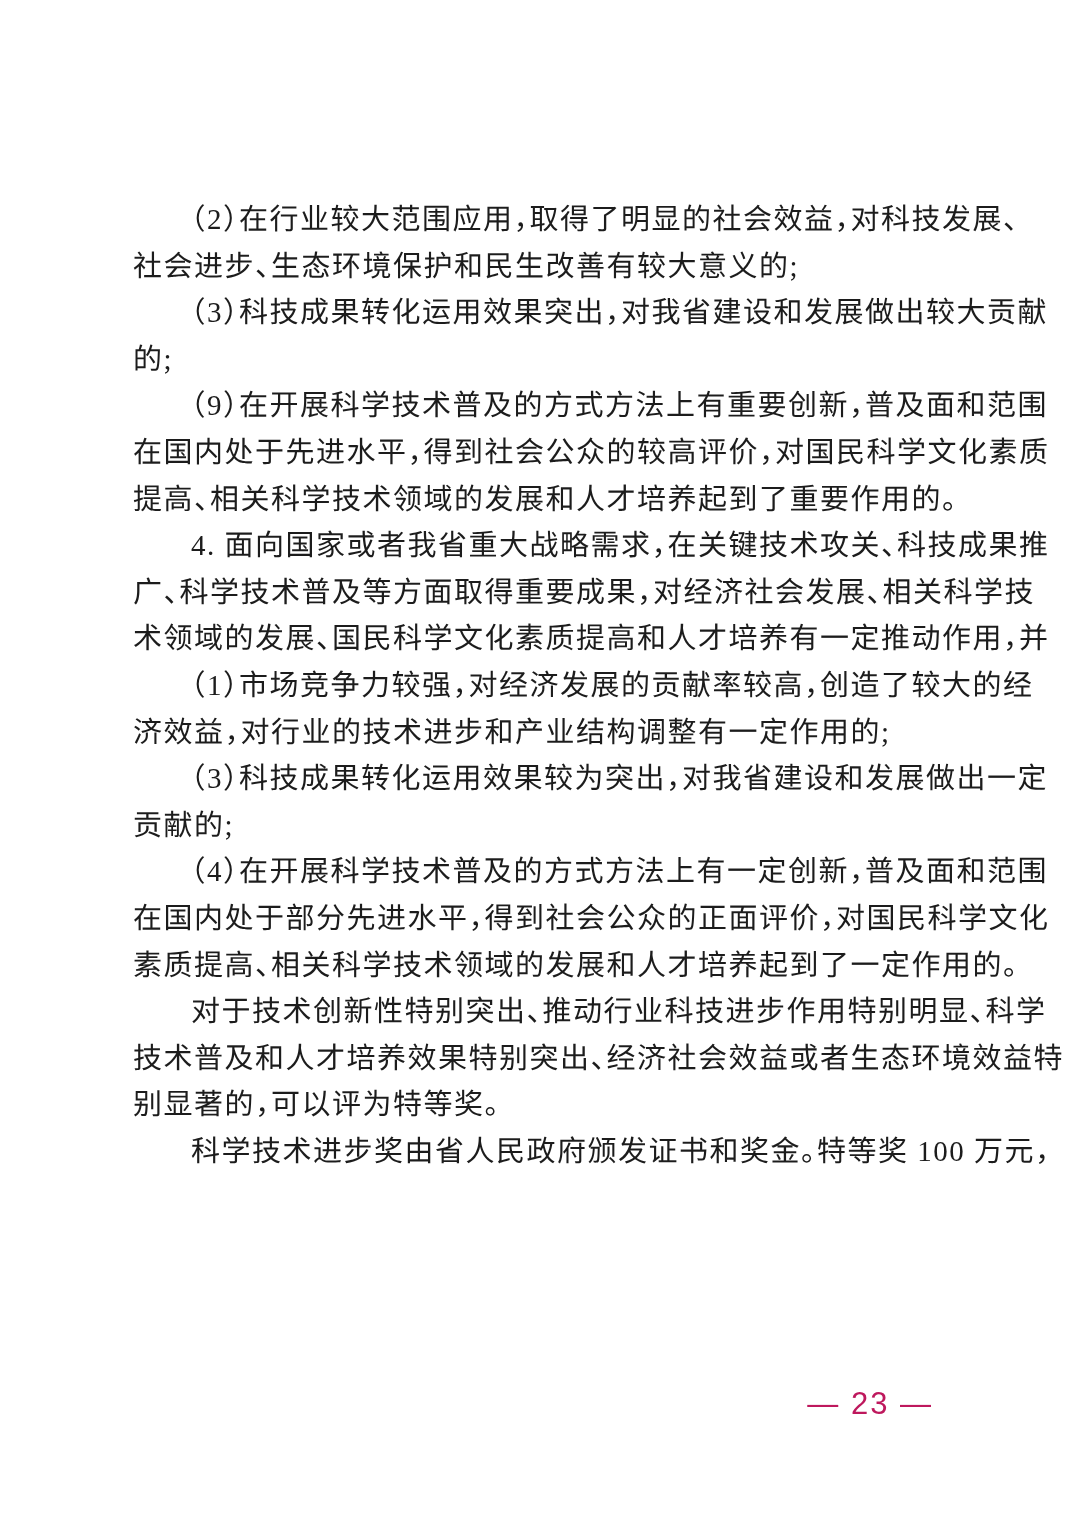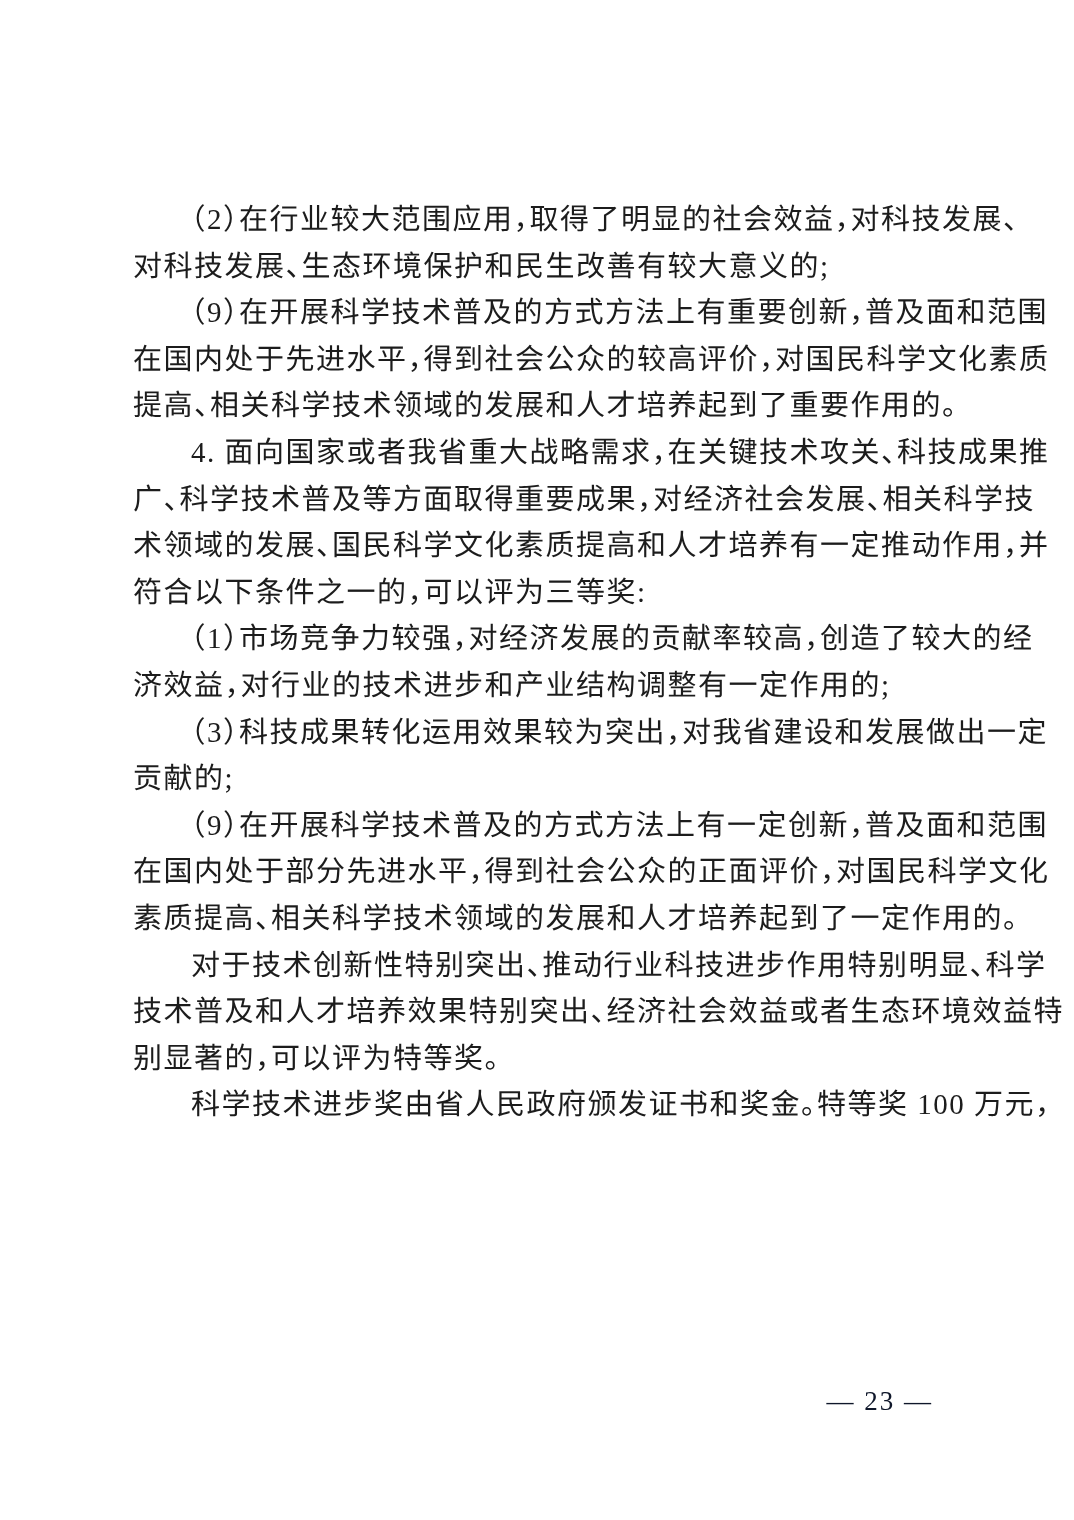--- a/index.html
+++ b/index.html
@@ -29,56 +29,59 @@
     font-feature-settings: "halt" 1;
     text-rendering: optimizeLegibility;
   }
   .text-line.indent {
     text-indent: 58px;
   }
   .page-footer {
     position: absolute;
     top: 1386px;
     right: 141px;
-    font-size: 27px;
+    font-size: 31px;
     letter-spacing: 2px;
-    color: #0f172a;
+    color: #be185d;
     white-space: nowrap;
-    font-family: Liberation Serif, serif;
+    font-family: Liberation Sans, sans-serif;
   }
 </style>
 </head>
 <body>
 
 <div class="doc-body">
     <div>
       <div class="text-line indent">（2）在行业较大范围应用，取得了明显的社会效益，对科技发展、</div>
-      <div class="text-line">对科技发展、生态环境保护和民生改善有较大意义的;</div>
+      <div class="text-line">社会进步、生态环境保护和民生改善有较大意义的;</div>
+    </div>
+    <div>
+      <div class="text-line indent">（3）科技成果转化运用效果突出，对我省建设和发展做出较大贡献</div>
+      <div class="text-line">的;</div>
     </div>
     <div>
       <div class="text-line indent">（9）在开展科学技术普及的方式方法上有重要创新，普及面和范围</div>
       <div class="text-line">在国内处于先进水平，得到社会公众的较高评价，对国民科学文化素质</div>
       <div class="text-line">提高、相关科学技术领域的发展和人才培养起到了重要作用的。</div>
     </div>
     <div>
       <div class="text-line indent">4. 面向国家或者我省重大战略需求，在关键技术攻关、科技成果推</div>
       <div class="text-line">广、科学技术普及等方面取得重要成果，对经济社会发展、相关科学技</div>
       <div class="text-line">术领域的发展、国民科学文化素质提高和人才培养有一定推动作用，并</div>
-      <div class="text-line">符合以下条件之一的，可以评为三等奖:</div>
     </div>
     <div>
       <div class="text-line indent">（1）市场竞争力较强，对经济发展的贡献率较高，创造了较大的经</div>
       <div class="text-line">济效益，对行业的技术进步和产业结构调整有一定作用的;</div>
     </div>
     <div>
       <div class="text-line indent">（3）科技成果转化运用效果较为突出，对我省建设和发展做出一定</div>
       <div class="text-line">贡献的;</div>
     </div>
     <div>
-      <div class="text-line indent">（9）在开展科学技术普及的方式方法上有一定创新，普及面和范围</div>
+      <div class="text-line indent">（4）在开展科学技术普及的方式方法上有一定创新，普及面和范围</div>
       <div class="text-line">在国内处于部分先进水平，得到社会公众的正面评价，对国民科学文化</div>
       <div class="text-line">素质提高、相关科学技术领域的发展和人才培养起到了一定作用的。</div>
     </div>
     <div>
       <div class="text-line indent">对于技术创新性特别突出、推动行业科技进步作用特别明显、科学</div>
       <div class="text-line">技术普及和人才培养效果特别突出、经济社会效益或者生态环境效益特</div>
       <div class="text-line">别显著的，可以评为特等奖。</div>
     </div>
     <div>
       <div class="text-line indent">科学技术进步奖由省人民政府颁发证书和奖金。特等奖 100 万元，</div>

